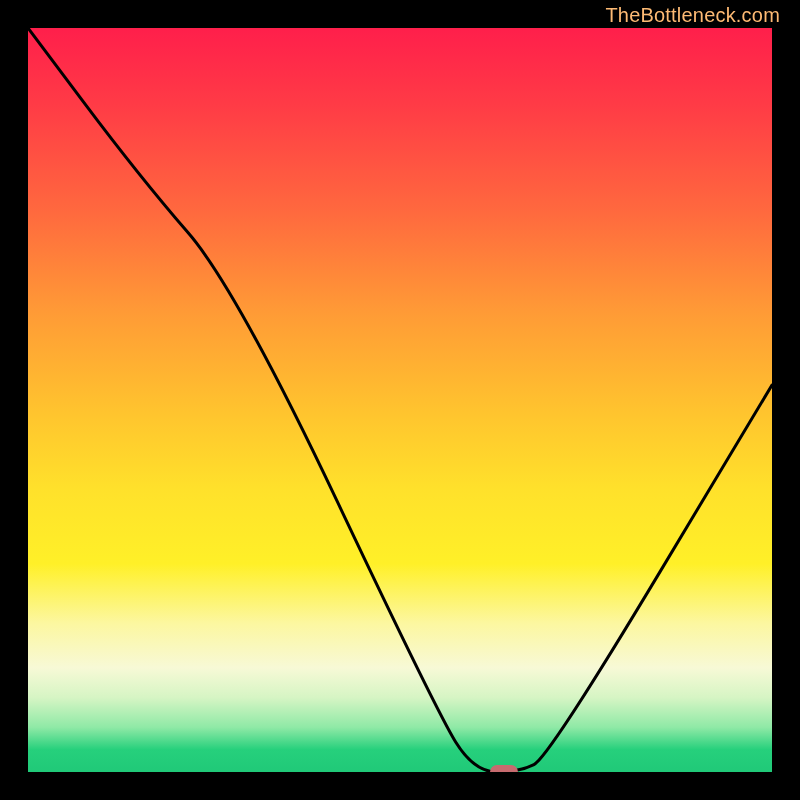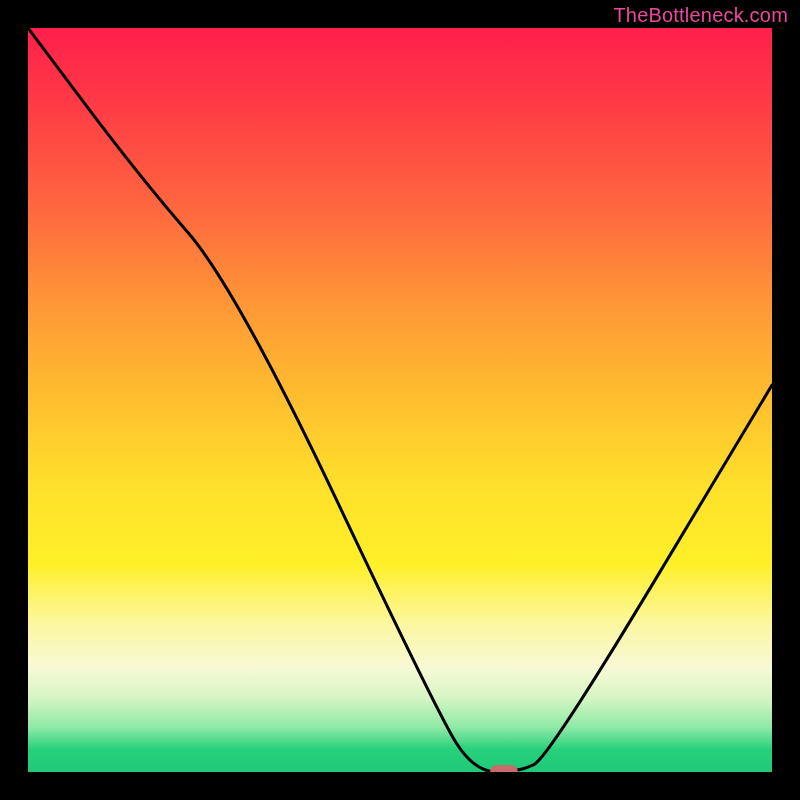--- a/index.html
+++ b/index.html
@@ -12,22 +12,22 @@
   }
   .frame {
     position: relative;
     width: 800px;
     height: 800px;
     background: #000;
   }
   .watermark {
     position: absolute;
     top: 4px;
-    right: 12px;
-    color: #ec4899;
+    right: 20px;
+    color: #fdba74;
     font-size: 20px;
     font-weight: 500;
     letter-spacing: 0.2px;
     text-align: right;
   }
   .plot {
     position: absolute;
     left: 28px;
     top: 28px;
     width: 744px;

